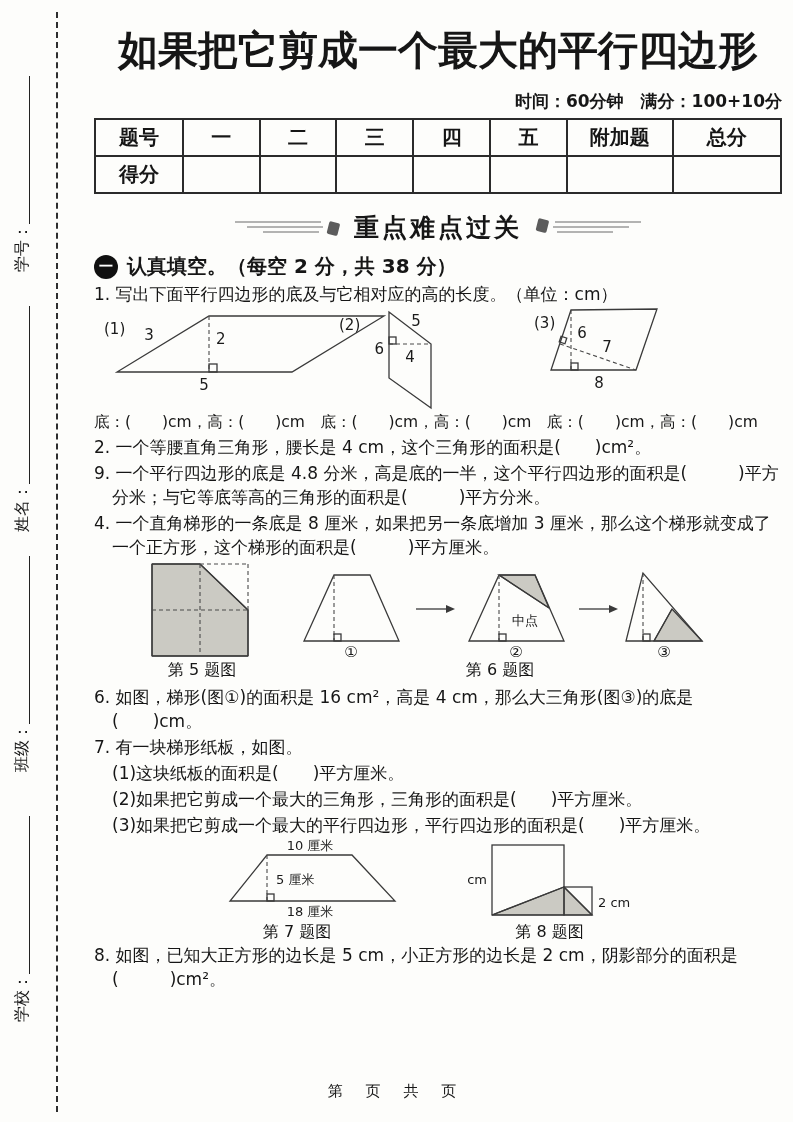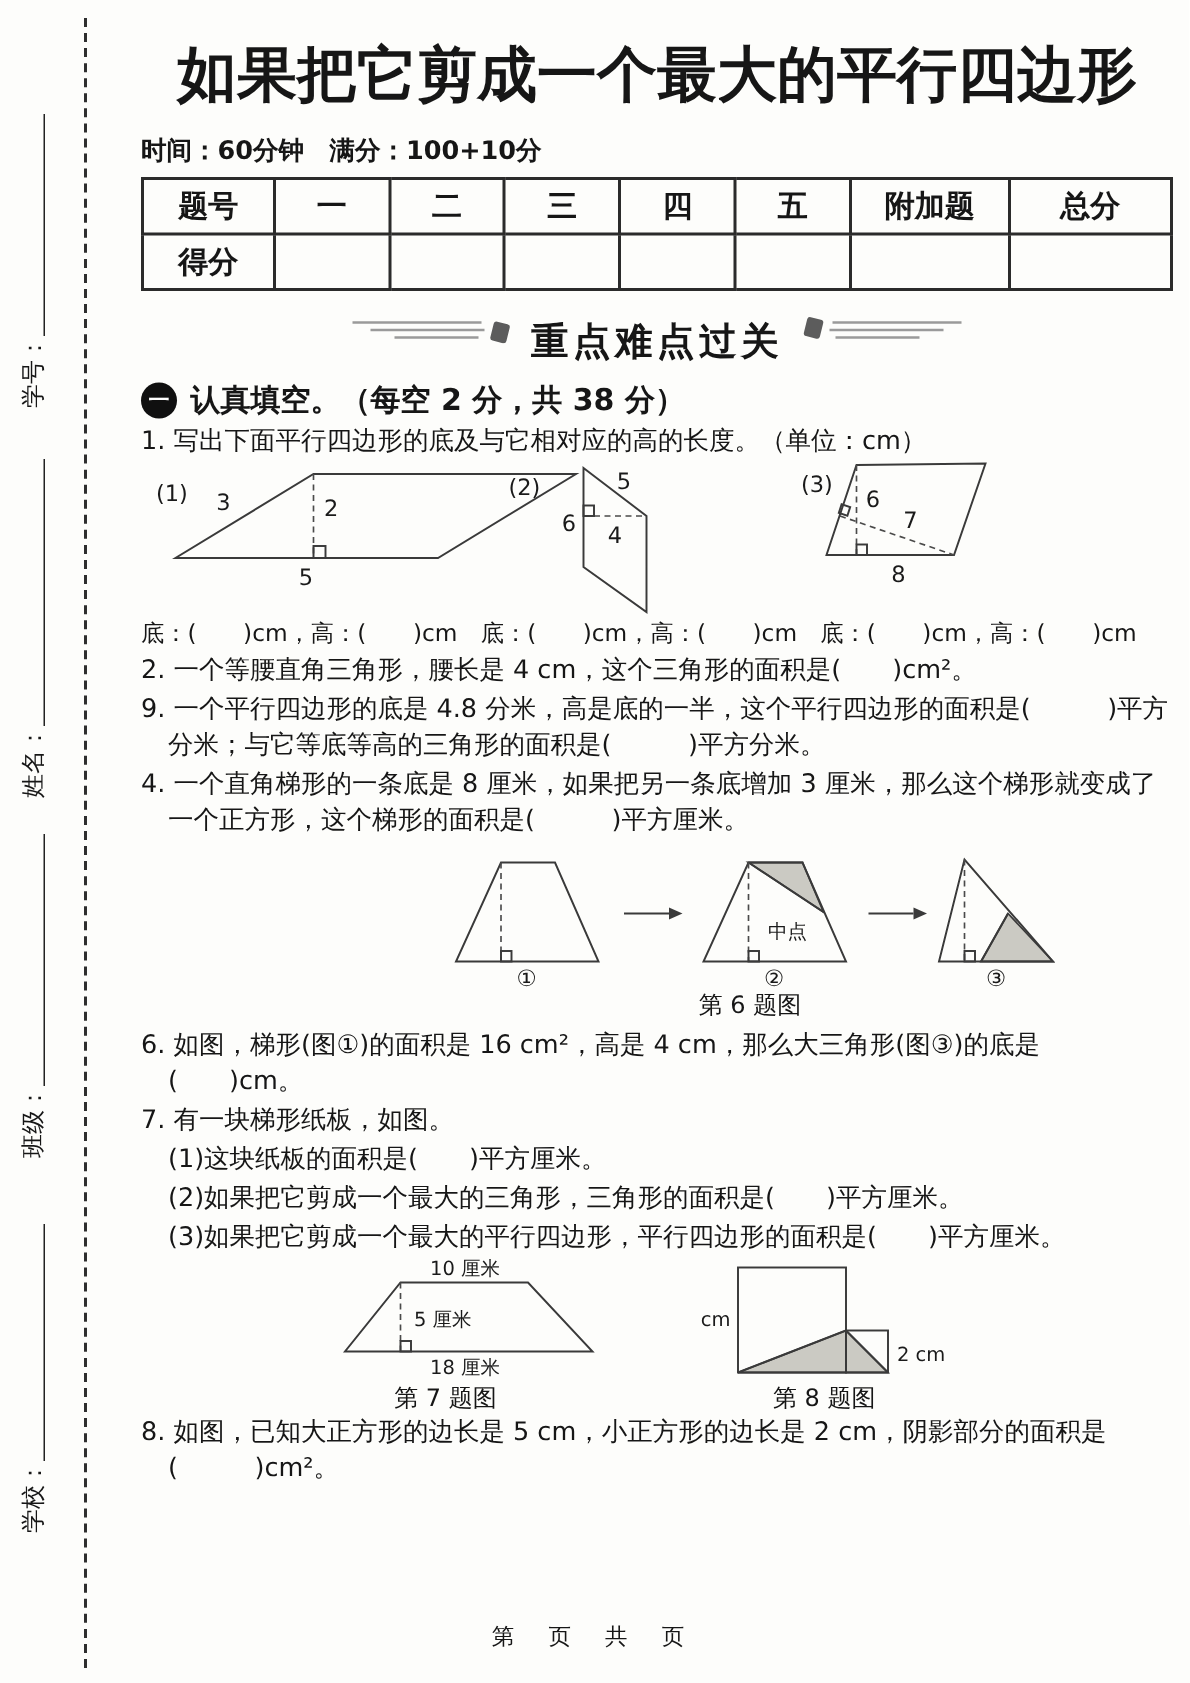--- a/index.html
+++ b/index.html
@@ -16,27 +16,27 @@
   }
   .side-field {
     position:absolute; left:33px; height:24px; display:flex; align-items:flex-end;
     font-size:16px; transform-origin:0 100%; transform:rotate(-90deg);
   }
   .side-field .sf-line { flex:1; border-bottom:1.6px solid #222; margin-bottom:3px; }
   
   .main { position:absolute; left:94px; top:26px; width:688px; }
   .title { font-size:40px; font-weight:bold; text-align:center; line-height:48px; white-space:nowrap; }
   .subtitle { font-size:31px; font-weight:bold; text-align:center; margin-top:10px; line-height:40px; }
-  .meta { font-size:17px; font-weight:600; margin-top:16px; line-height:22px; }
+  .meta { text-align:right; font-size:17px; font-weight:600; margin-top:16px; line-height:22px; }
   table.score { width:100%; border-collapse:collapse; table-layout:fixed; margin-top:6px; }
   table.score td {
     border:2px solid #2b2b2b; height:37px; text-align:center;
     font-size:20px; font-weight:600; padding:1px;
   }
-  .banner { display:flex; justify-content:center; gap:9px; margin-top:17px; height:32px; }
+  .banner { display:flex; align-items:center; justify-content:center; gap:9px; margin-top:17px; height:32px; }
   .banner-title { font-size:25px; font-weight:bold; letter-spacing:3px; white-space:nowrap; }
   .sec-head { display:flex; align-items:center; gap:9px; margin-top:10px; font-size:20px; font-weight:bold; }
   .sec-marker {
     width:24px; height:24px; border-radius:50%; background:#101010; color:#fff;
     display:flex; align-items:center; justify-content:center; font-size:14px; flex:none; font-weight:bold;
   }
   .q { font-size:17px; line-height:24px; margin:2px 0 0 0; padding-left:18px; text-indent:-18px; }
   .q-sub { font-size:17px; line-height:24px; margin:2px 0 0 18px; }
   .answers { font-size:15.5px; line-height:22px; margin-top:1px; white-space:nowrap; }
   .figrow1 { position:relative; height:122px; margin-top:2px; }
@@ -167,20 +167,35 @@
       <text class="shapetxt" x="505" y="82" text-anchor="middle">8</text>
     </svg>
 
     <div class="answers">底：(　　)cm，高：(　　)cm　底：(　　)cm，高：(　　)cm　底：(　　)cm，高：(　　)cm</div>
 
     <p class="q">2. 一个等腰直角三角形，腰长是 4 cm，这个三角形的面积是(　　)cm²。</p>
     <p class="q">9. 一个平行四边形的底是 4.8 分米，高是底的一半，这个平行四边形的面积是(　　　)平方分米；与它等底等高的三角形的面积是(　　　)平方分米。</p>
     <p class="q">4. 一个直角梯形的一条底是 8 厘米，如果把另一条底增加 3 厘米，那么这个梯形就变成了一个正方形，这个梯形的面积是(　　　)平方厘米。</p>
 
     <div class="figrow1">
+      <div class="fig-block" style="left:48px; width:120px;">
+        <svg width="120" height="98" viewBox="0 0 120 98" style="display:block;">
+          <polygon class="shade" points="10,3 58,3 106,49 106,95 10,95" stroke="none"></polygon>
+          <line class="ln" x1="10" y1="3" x2="58" y2="3"></line>
+          <line class="ln" x1="10" y1="3" x2="10" y2="95"></line>
+          <line class="ln" x1="10" y1="95" x2="106" y2="95"></line>
+          <line class="ln" x1="106" y1="49" x2="106" y2="95"></line>
+          <line class="ln" x1="58" y1="3" x2="106" y2="49"></line>
+          <line class="dsh" x1="58" y1="3" x2="106" y2="3"></line>
+          <line class="dsh" x1="106" y1="3" x2="106" y2="49"></line>
+          <line class="dsh" x1="58" y1="3" x2="58" y2="95"></line>
+          <line class="dsh" x1="10" y1="49" x2="106" y2="49"></line>
+        </svg>
+        <div class="figcap">第 5 题图</div>
+      </div>
 
       <div class="fig-block" style="left:200px; width:412px;">
         <svg width="412" height="98" viewBox="0 0 412 98" style="display:block;">
 
           <polygon class="ln" points="10,80 105,80 76,14 40,14"></polygon>
           <line class="dsh" x1="40" y1="14" x2="40" y2="80"></line>
           <rect class="ln" x="40" y="73" width="7" height="7"></rect>
           <text class="shapetxt" x="57" y="96" text-anchor="middle">①</text>
 
           <line class="ln" x1="122" y1="48" x2="152" y2="48"></line>

